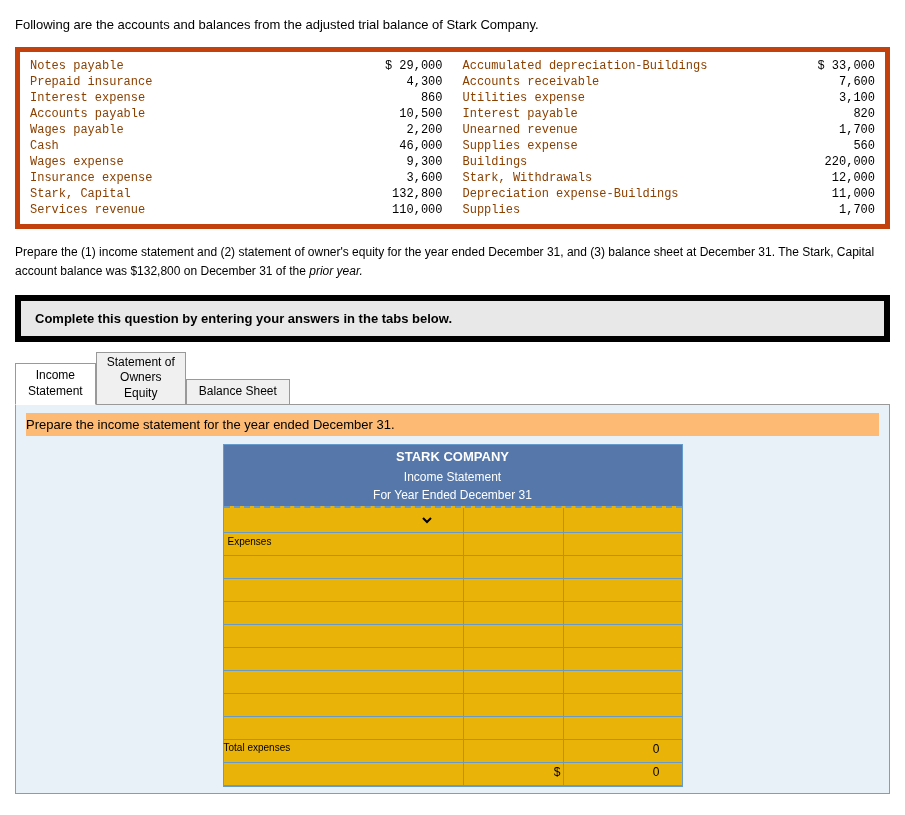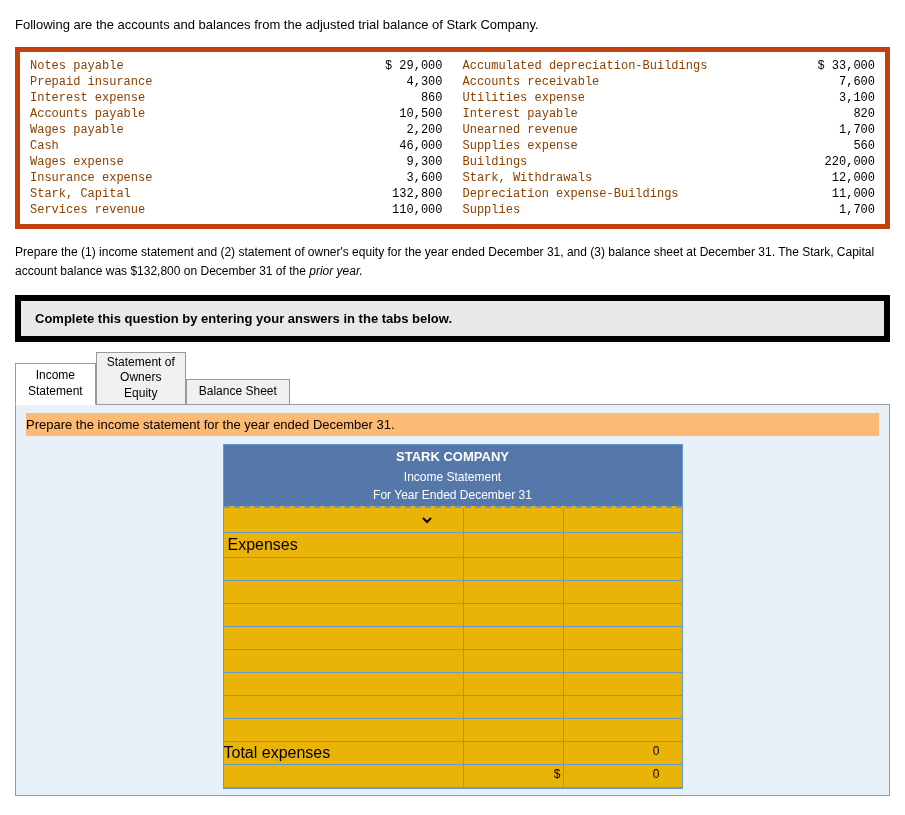--- a/index.html
+++ b/index.html
@@ -171,21 +171,21 @@
       width: 100%;
       border: none;
       outline: none;
       font-size: 12px;
       background: transparent;
       height: 20px;
     }
 
     .expenses-label {
       padding: 3px 4px;
-      font-size: 16px;
+      font-size: 10px;
       font-weight: normal;
     }
 
     .total-row {
       display: grid;
       grid-template-columns: 240px 100px 100px;
       border-bottom: 1px solid #6699cc;
       min-height: 22px;
     }
 

